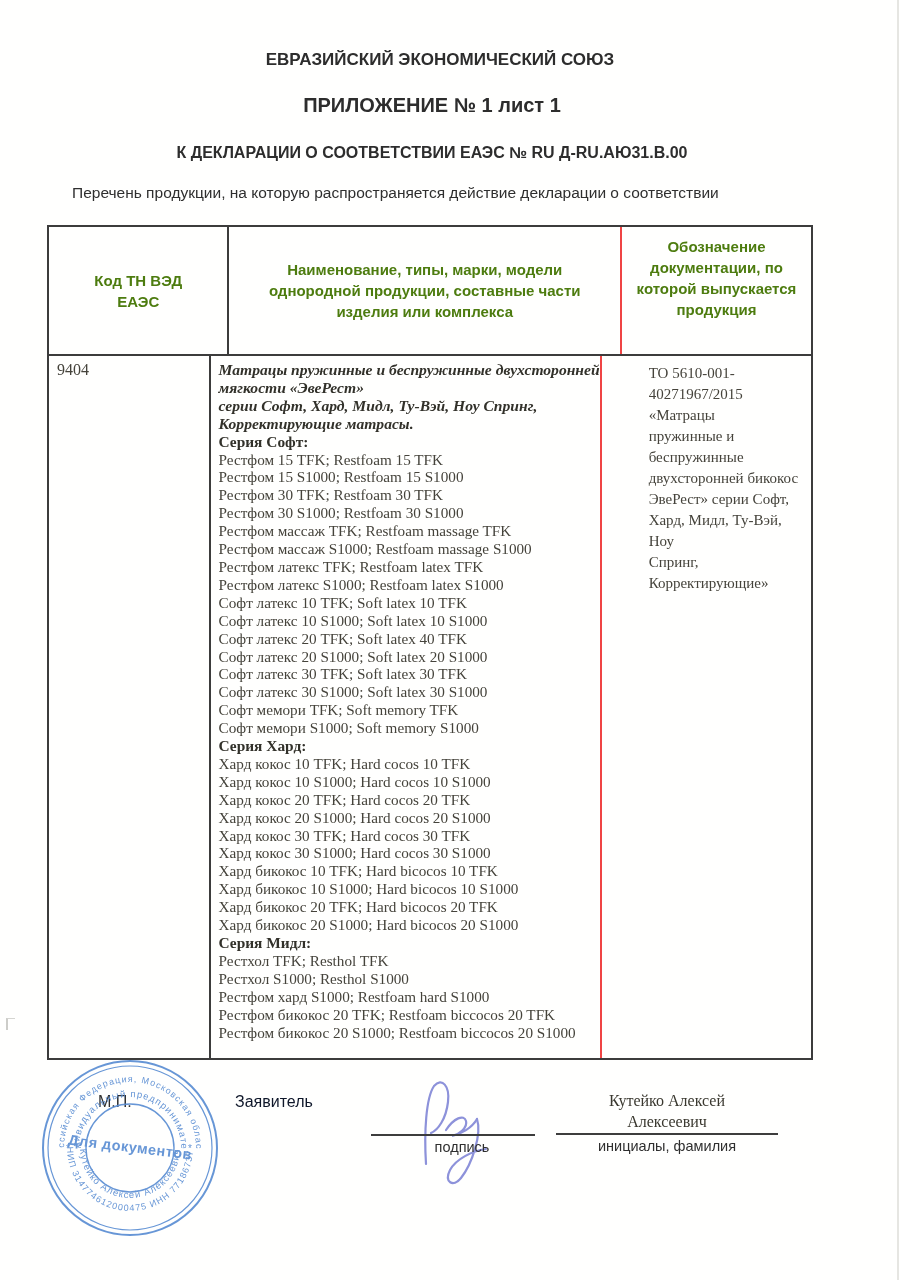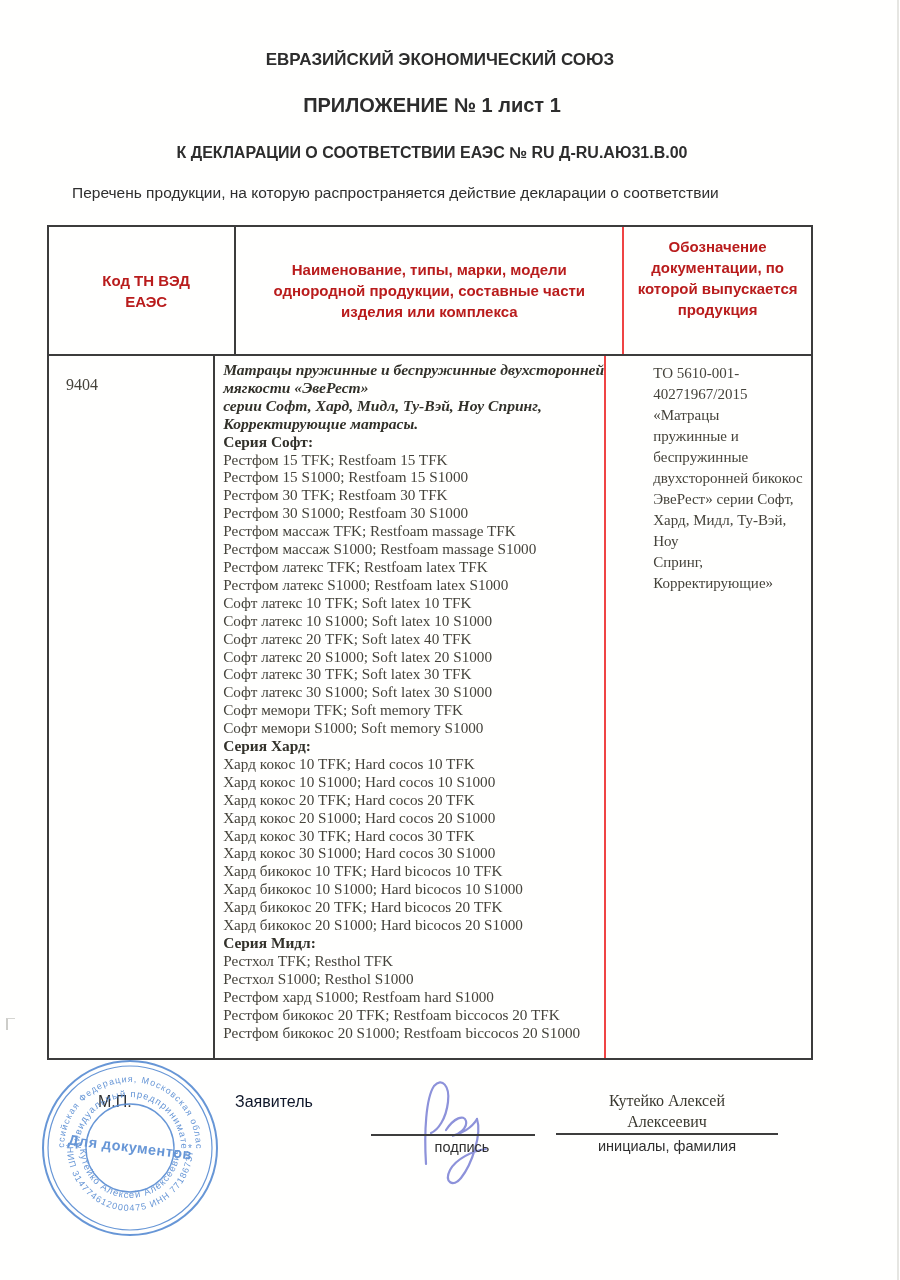--- a/index.html
+++ b/index.html
@@ -17,31 +17,31 @@
 
   
   .doc-table {
     position:absolute; left:47px; top:225px; width:766px;
     border:2px solid #3c3c3c; box-sizing:border-box;
   }
   .tr { display:flex; }
   .tr.head { height:127px; border-bottom:2px solid #3c3c3c; }
   .tr.body { min-height:702px; align-items:stretch; }
   .td { box-sizing:border-box; }
-  .c1 { width:188px; border-right:2px solid #3c3c3c;margin-left:9px; }
+  .c1 { width:188px; border-right:2px solid #3c3c3c; }
   .c2 { width:409px; border-right:2px solid #ef4444; }
   .c3 { width:197px; }
   .head .td { display:flex; align-items:center; justify-content:center;
-              font-weight:bold; font-size:15px; line-height:21px; color:#b91c1c; text-align:center; }
+              font-weight:bold; font-size:15px; line-height:21px; color:#4d7c0f; text-align:center; }
   .head .c1 .hx { width:110px; }
   .head .c2 .hx { width:350px; }
   .head .c3 { align-items:flex-start; padding-top:9px; }
   .head .c3 .hx { width:168px; }
 
-  .body .c1 { padding:20px 0 0 8px; font-family:"Liberation Serif", serif; font-size:16px; color:#45433b; }
+  .body .c1 { padding:5px 0 0 8px; font-family:"Liberation Serif", serif; font-size:16px; color:#45433b; }
   .body .c2 { padding:5px 0 0 8px; }
   .body .c3 { padding:7px 4px 8px 7px;margin-left:40px; }
 
   .pline { font-family:"Liberation Serif", serif; font-size:15.2px; line-height:17.9px;
            color:#45433b; white-space:nowrap; }
   .pline.bi { font-weight:bold; font-style:italic; font-size:15.6px; color:#32312a; }
   .pline.b  { font-weight:bold; font-size:15.4px; color:#32312a; }
   .dline { font-family:"Liberation Serif", serif; font-size:15px; line-height:21px; color:#45433b; }
 
   

